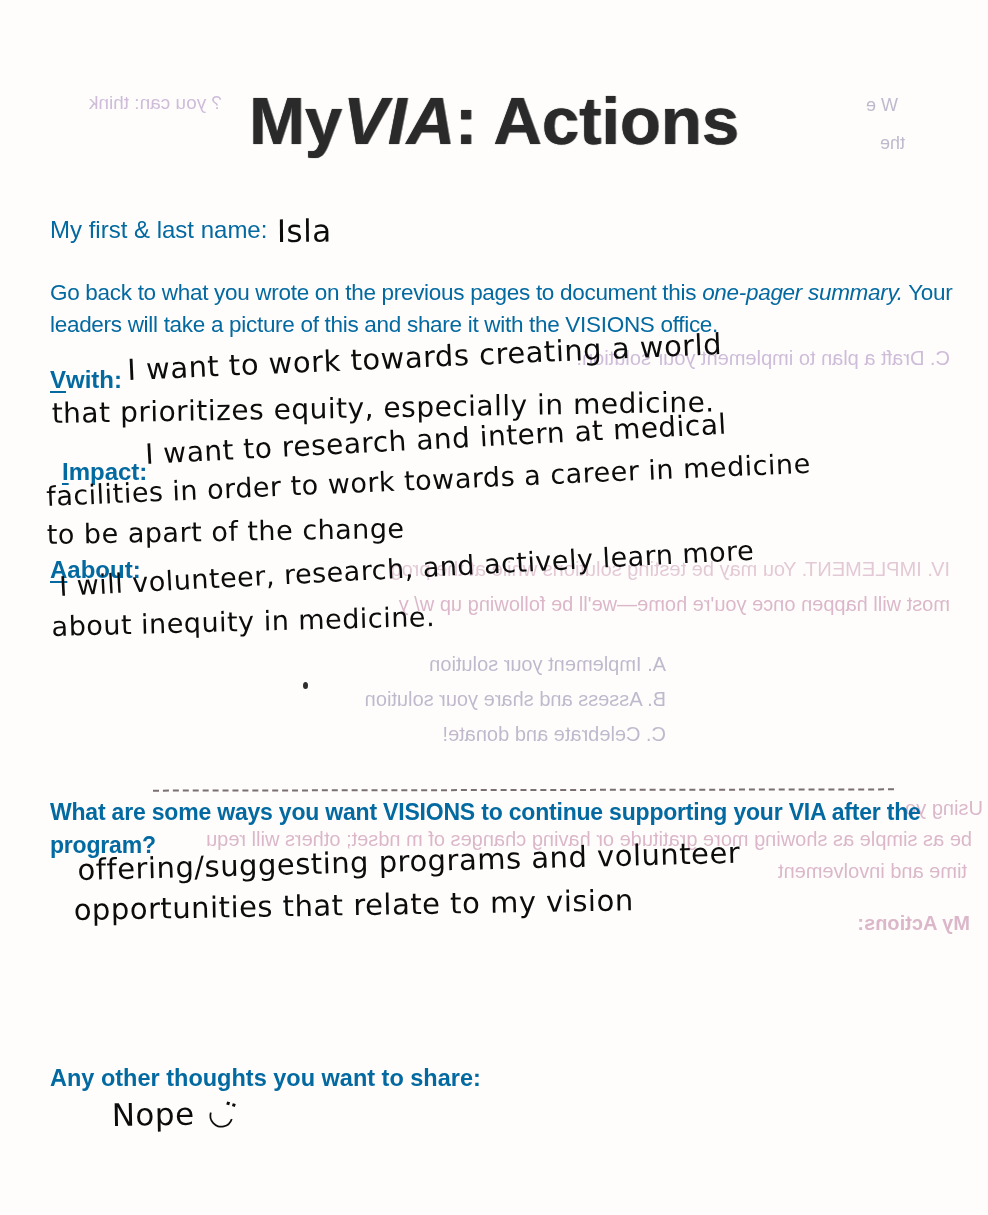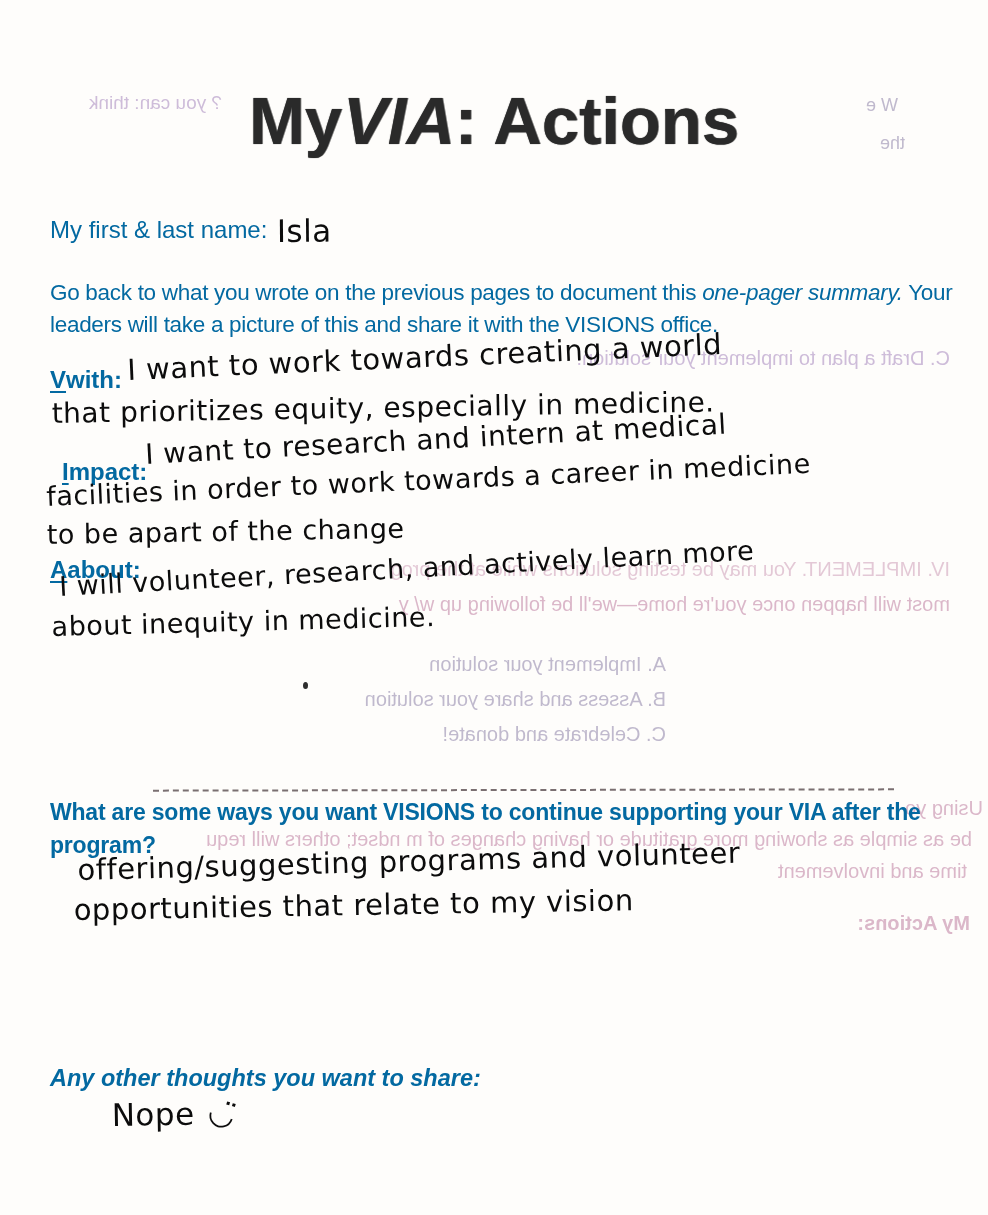--- a/index.html
+++ b/index.html
@@ -41,21 +41,21 @@
   .hw-s1 { left:78px;  top:853px; font-size:29px; transform:rotate(-1.5deg); }
   .hw-s2 { left:74px;  top:893px; font-size:29px; transform:rotate(-1deg); }
   .hw-nope { left:112px; top:1097px; font-size:31px; transform:rotate(-1deg); }
   .smiley { display:inline-block; transform:rotate(18deg); margin-left:14px; }
 
   
   .vision-label  { left:50px; top:366px; }
   .impact-label  { left:62px; top:458px; }
   .actions-label { left:50px; top:556px; }
   .name-row      { left:50px; top:216px; }
-  .other-label   { left:50px; top:1065px; font-size:23.5px;font-style:italic; }
+  .other-label   { left:50px; top:1065px; font-size:23.5px; }
 
   
   .dash-line {
     left:153px; top:789px; width:741px; height:0;
     border-top:2px dashed rgba(70,55,60,.72); transform:rotate(-0.1deg);
   }
   .pencil-dot { left:303px; top:682px; width:5px; height:7px; background:#2e2e2e; border-radius:50%; }
 
   
   .bleed {

